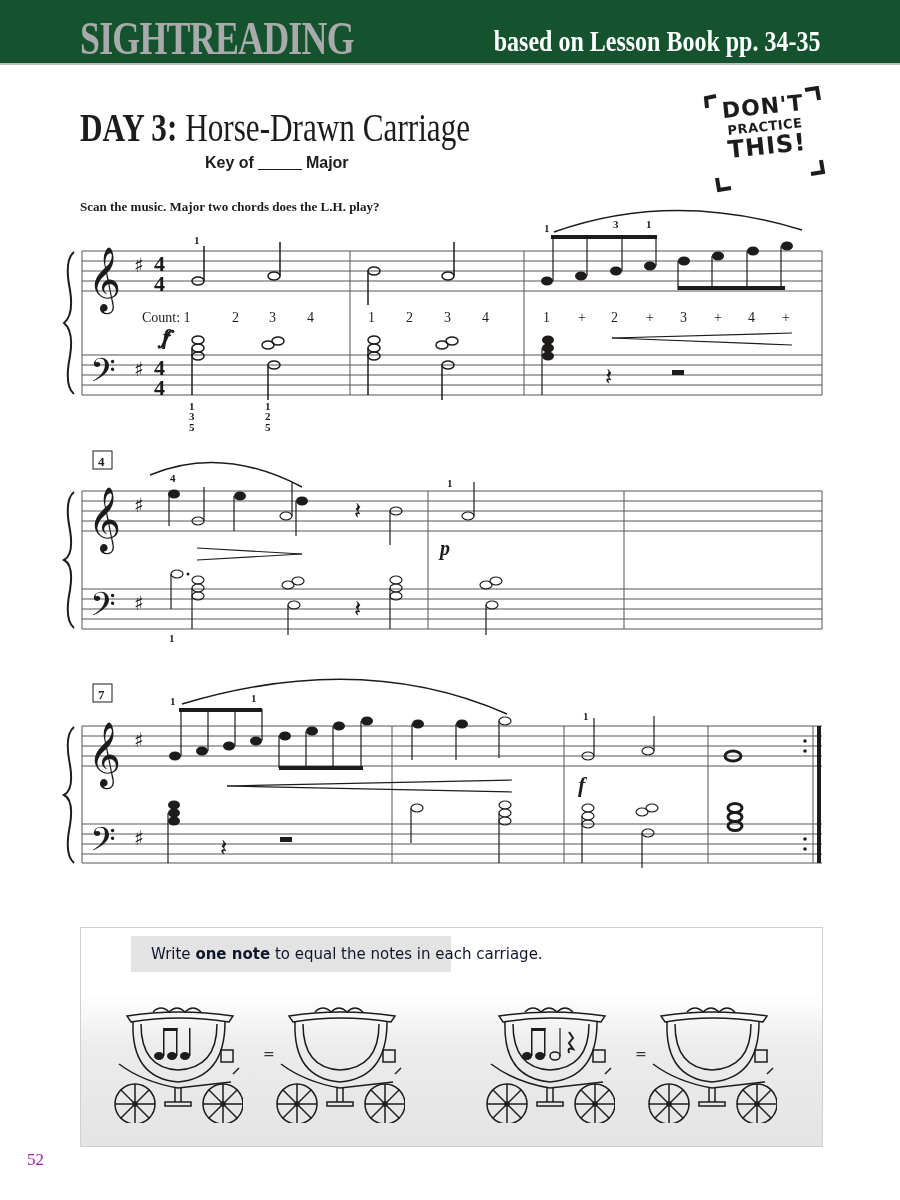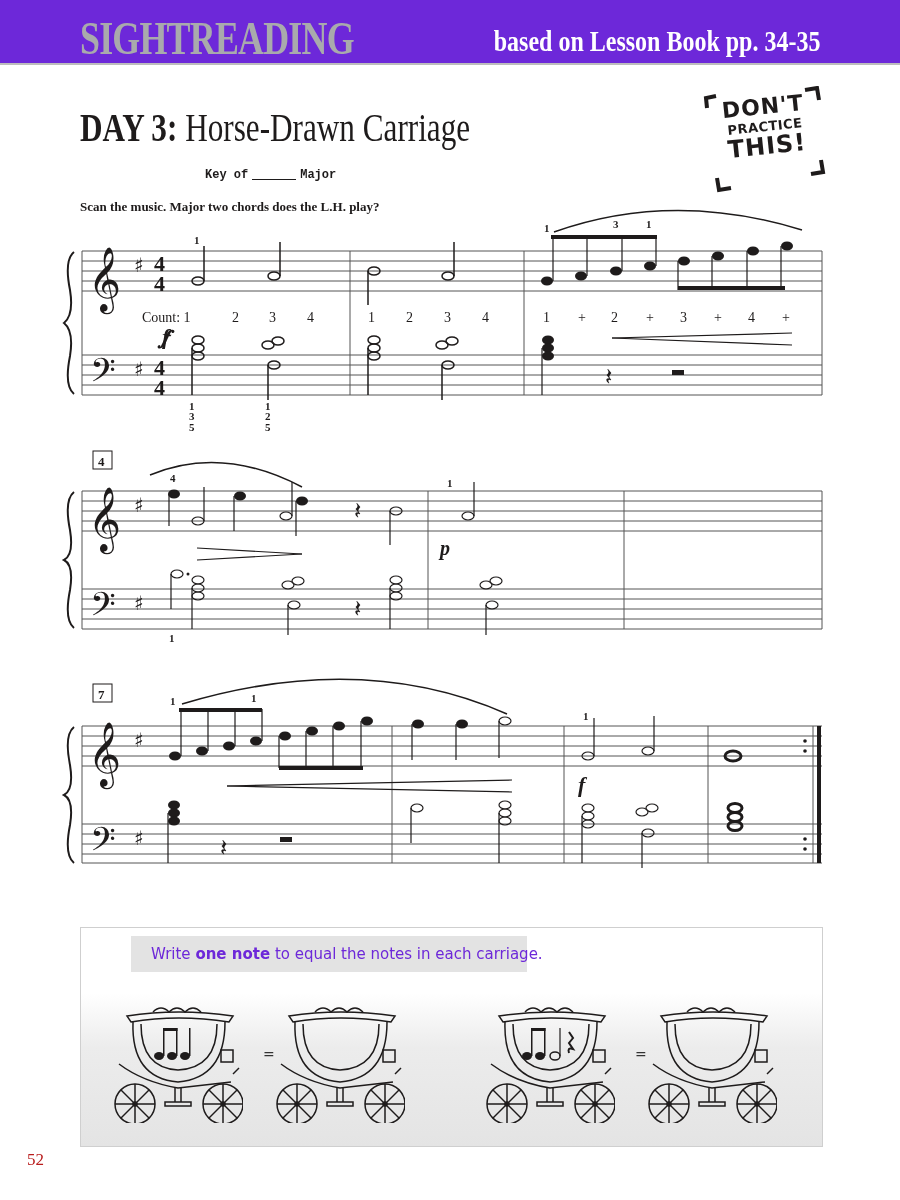--- a/index.html
+++ b/index.html
@@ -1,43 +1,43 @@
 <!DOCTYPE html>
 <html><head>
 <meta charset="utf-8">
 <style>
   html, body { margin:0; padding:0; }
   body { width:900px; height:1200px; background:#ffffff; position:relative; overflow:hidden; font-family:"Liberation Serif", serif; color:#1e1b1b; }
-  .header-bar { position:absolute; left:0; top:0; width:900px; height:63px; background:#6d28d9; border-bottom:2px solid #bdbdbd; }
+  .header-bar { position:absolute; left:0; top:0; width:900px; height:63px; background:#14532d; border-bottom:2px solid #bdbdbd; }
   .header-title { position:absolute; left:80px; top:14px; font-family:"Liberation Serif", serif; font-weight:bold; font-size:46px; color:#a9aaac; letter-spacing:-1px; transform:scaleX(0.78); transform-origin:left top; line-height:50px; }
   .header-sub { position:absolute; right:80px; top:24px; font-family:"Liberation Serif", serif; font-weight:bold; font-size:30px; color:#ffffff; transform:scaleX(0.8); transform-origin:right top; line-height:34px; }
 
   .day-title { position:absolute; left:80px; top:104px; font-size:40px; line-height:48px; transform:scaleX(0.78); transform-origin:left top; white-space:nowrap; }
   .day-title .day-num { font-weight:bold; }
-  .key-line { position:absolute; left:205px; top:168px; font-family:Liberation Mono, monospace; font-weight:bold; font-size:12px; white-space:nowrap; }
+  .key-line { position:absolute; left:205px; top:154px; font-family:Liberation Sans, sans-serif; font-weight:bold; font-size:16px; white-space:nowrap; }
   .key-line .blank { display:inline-block; width:44px; border-bottom:1.5px solid #1e1b1b; margin:0 4px; vertical-align:-2px; }
 
   .stamp { position:absolute; left:703px; top:86px; width:130px; height:110px; }
   .stamp-text { position:absolute; left:12px; top:10px; font-family:"DejaVu Sans", sans-serif; font-weight:bold; text-align:center; transform:rotate(-6deg); line-height:1; color:#1e1b1b; width:100px; }
   .stamp-text .l1 { font-size:22px; letter-spacing:1px; }
   .stamp-text .l2 { font-size:13px; letter-spacing:0.5px; margin-top:2px; }
   .stamp-text .l3 { font-size:24px; letter-spacing:1px; margin-top:1px; }
 
   .instruction { position:absolute; left:80px; top:199px; font-weight:bold; font-size:13px; white-space:nowrap; }
 
   .system { position:absolute; left:62px; width:770px; }
   .system svg { position:absolute; left:0; top:0; overflow:visible; }
 
   .exercise-box { position:absolute; left:80px; top:927px; width:741px; height:218px; border:1px solid #cfcfcf; background:linear-gradient(#ffffff 0%, #ffffff 30%, #ececec 55%, #e4e4e4 100%); }
-  .exercise-label { position:absolute; left:50px; top:8px; width:396px; height:36px; background:#e3e3e3; font-family:"DejaVu Sans", sans-serif; font-size:15px; color:#6d28d9; line-height:36px; padding-left:20px; box-sizing:border-box; white-space:nowrap; }
+  .exercise-label { position:absolute; left:50px; top:8px; width:320px; height:36px; background:#e3e3e3; font-family:"DejaVu Sans", sans-serif; font-size:15px; color:#0f172a; line-height:36px; padding-left:20px; box-sizing:border-box; white-space:nowrap; }
   .exercise-label b { font-weight:bold; }
   .carriage { position:absolute; top:70px; width:130px; height:125px; }
   .equals { position:absolute; top:118px; font-family:"DejaVu Sans", sans-serif; font-size:14px; color:#333; }
 
-  .page-number { position:absolute; left:27px; top:1150px; font-family:"Liberation Serif", serif; font-size:17px; color:#b91c1c; }
+  .page-number { position:absolute; left:27px; top:1150px; font-family:"Liberation Serif", serif; font-size:17px; color:#a21caf; }
 </style>
 </head>
 <body>
 
 <div class="header-bar">
   <div class="header-title">SIGHTREADING</div>
   <div class="header-sub">based on Lesson Book pp. 34-35</div>
 </div>
 
 <div class="day-title">

